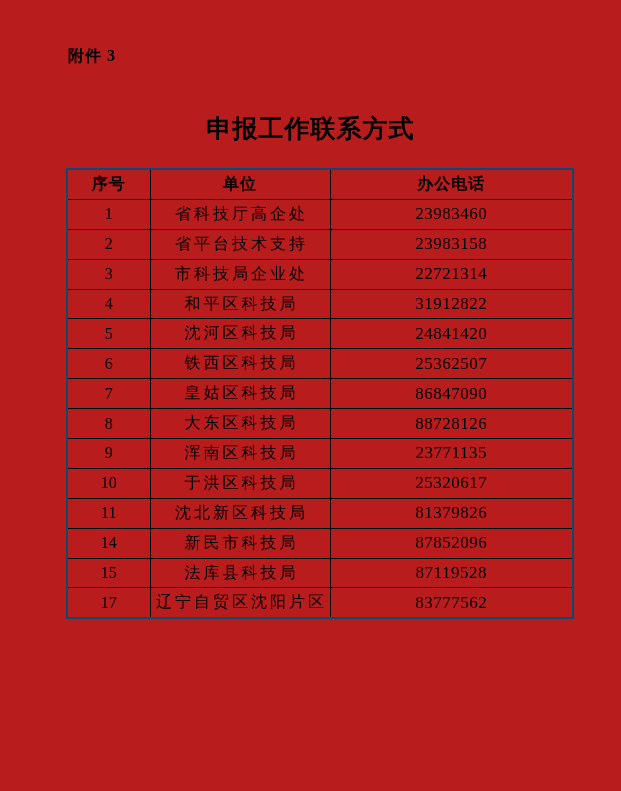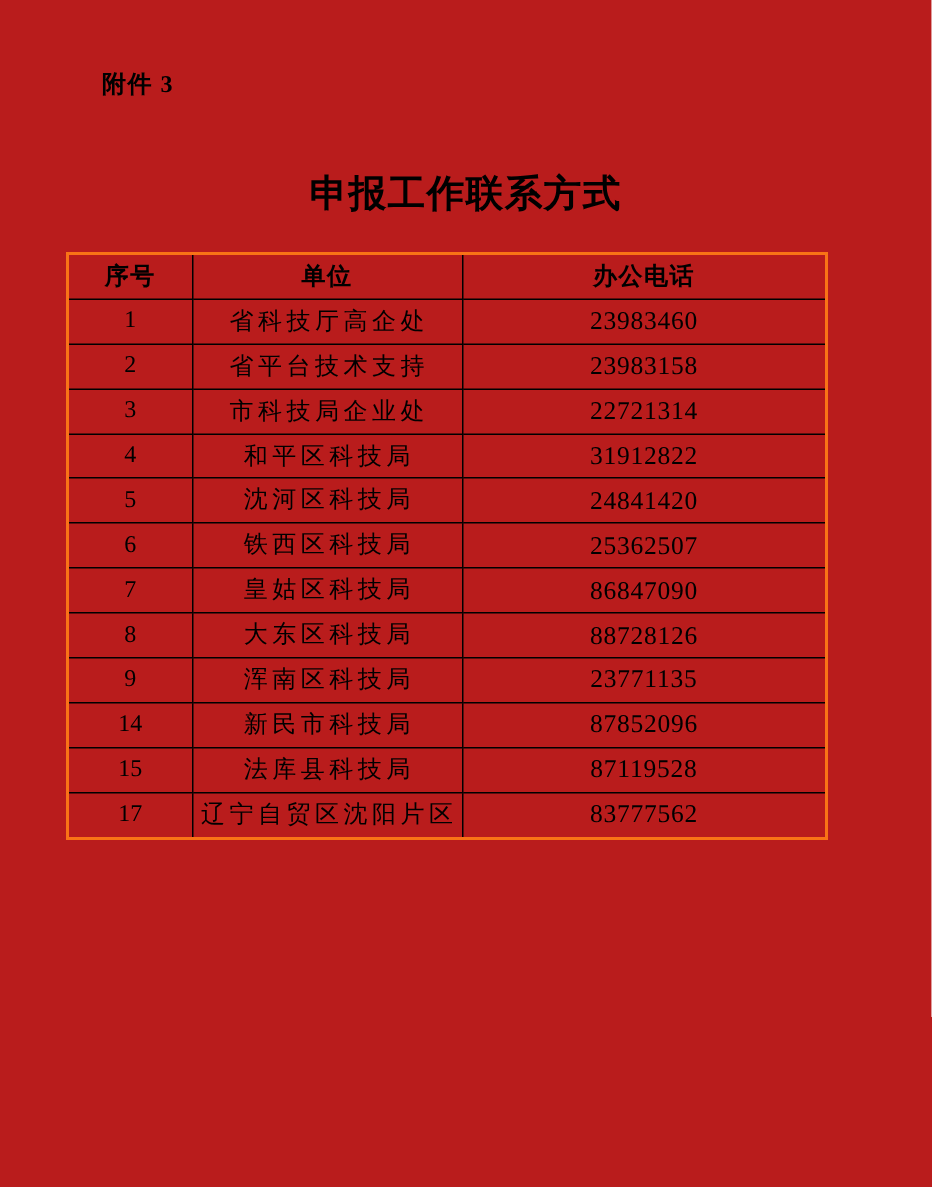--- a/index.html
+++ b/index.html
@@ -30,25 +30,25 @@
     left: 0;
     width: 100%;
     text-align: center;
     font-size: 25px;
     font-weight: bold;
     letter-spacing: 1px;
   }
   table.contact-table {
     position: absolute;
     top: 168px;
-    left: 44px;
+    left: 66px;
     width: 506px;
     border-collapse: collapse;
     table-layout: fixed;
-    border: 2px solid #f97316;
+    border: 2px solid #0c4a6e;
   }
   .contact-table col.col-no    { width: 83px; }
   .contact-table col.col-unit  { width: 180px; }
   .contact-table col.col-phone { width: 243px; }
   .contact-table th,
   .contact-table td {
     border: 1px solid #000000;
     height: 28.9px;
     padding: 0;
     text-align: center;
@@ -137,20 +137,30 @@
         <td class="cell-no">8</td>
         <td class="cell-unit">大东区科技局</td>
         <td class="cell-phone">88728126</td>
       </tr>
       <tr>
         <td class="cell-no">9</td>
         <td class="cell-unit">浑南区科技局</td>
         <td class="cell-phone">23771135</td>
       </tr>
       <tr>
+        <td class="cell-no">10</td>
+        <td class="cell-unit">于洪区科技局</td>
+        <td class="cell-phone">25320617</td>
+      </tr>
+      <tr>
+        <td class="cell-no">11</td>
+        <td class="cell-unit">沈北新区科技局</td>
+        <td class="cell-phone">81379826</td>
+      </tr>
+      <tr>
         <td class="cell-no">14</td>
         <td class="cell-unit">新民市科技局</td>
         <td class="cell-phone">87852096</td>
       </tr>
       <tr>
         <td class="cell-no">15</td>
         <td class="cell-unit">法库县科技局</td>
         <td class="cell-phone">87119528</td>
       </tr>
       <tr>

